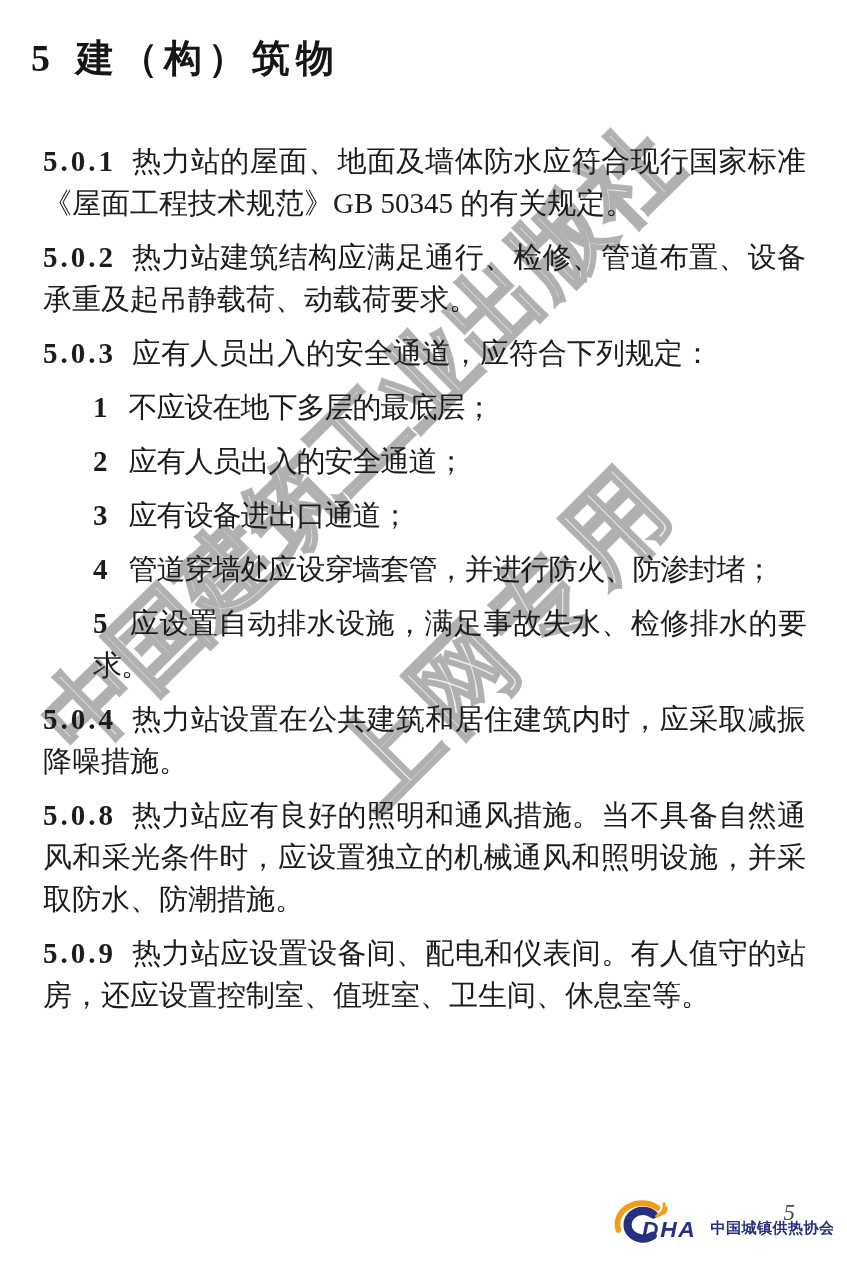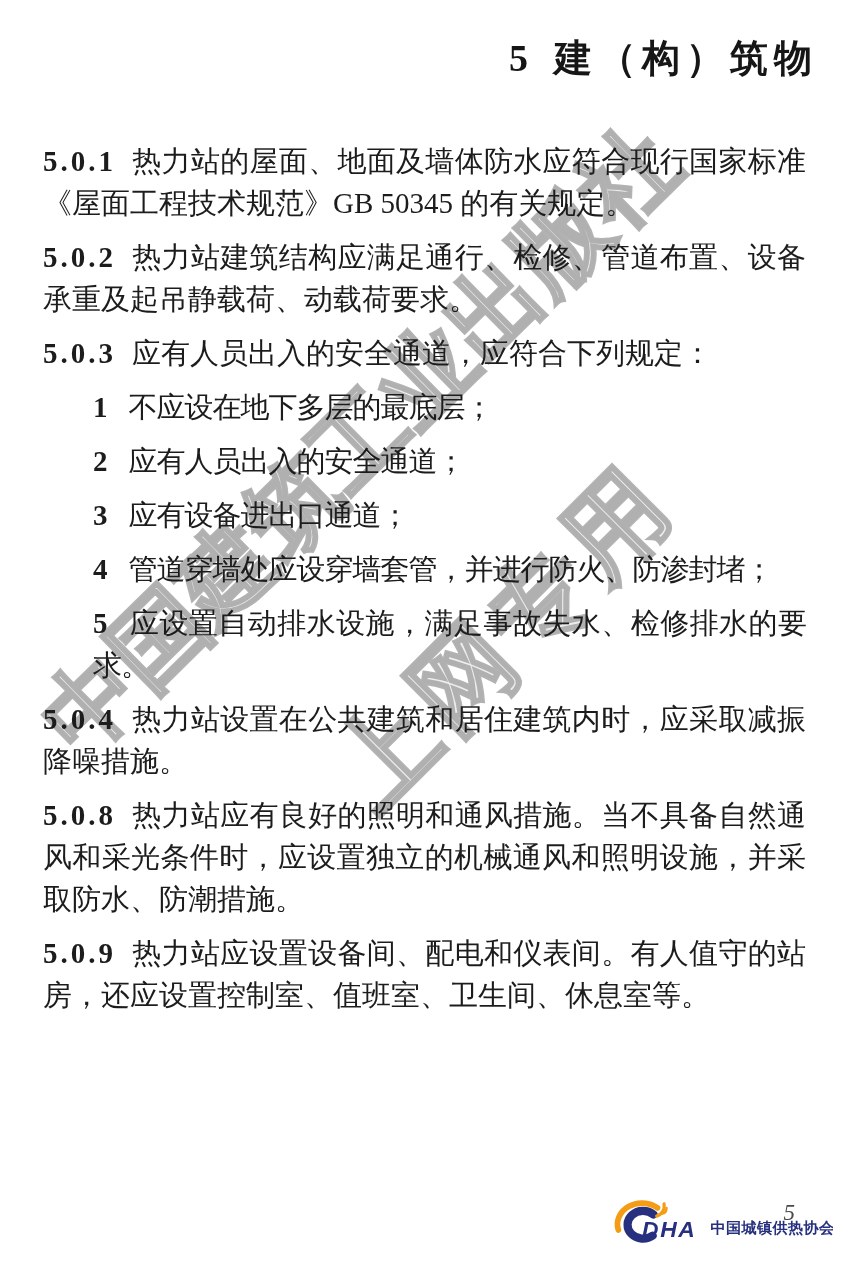--- a/index.html
+++ b/index.html
@@ -36,21 +36,21 @@
     font-size:100px; letter-spacing:8px;
     transform:rotate(-45deg);
   }
 
   
   .doc {
     position:absolute; left:31px; top:0; width:787px; z-index:2;
   }
   h1.page-title {
     margin:34px 0 8px 0;
-    text-align:right;
+    text-align:left;
     font-size:38px;
     font-weight:bold;
     letter-spacing:6px;
     line-height:48px;
     color:#161616;
   }
   h1.page-title .tnum { letter-spacing:0; margin-right:26px; }
 
   main.body-text {
     margin-top:58px;

